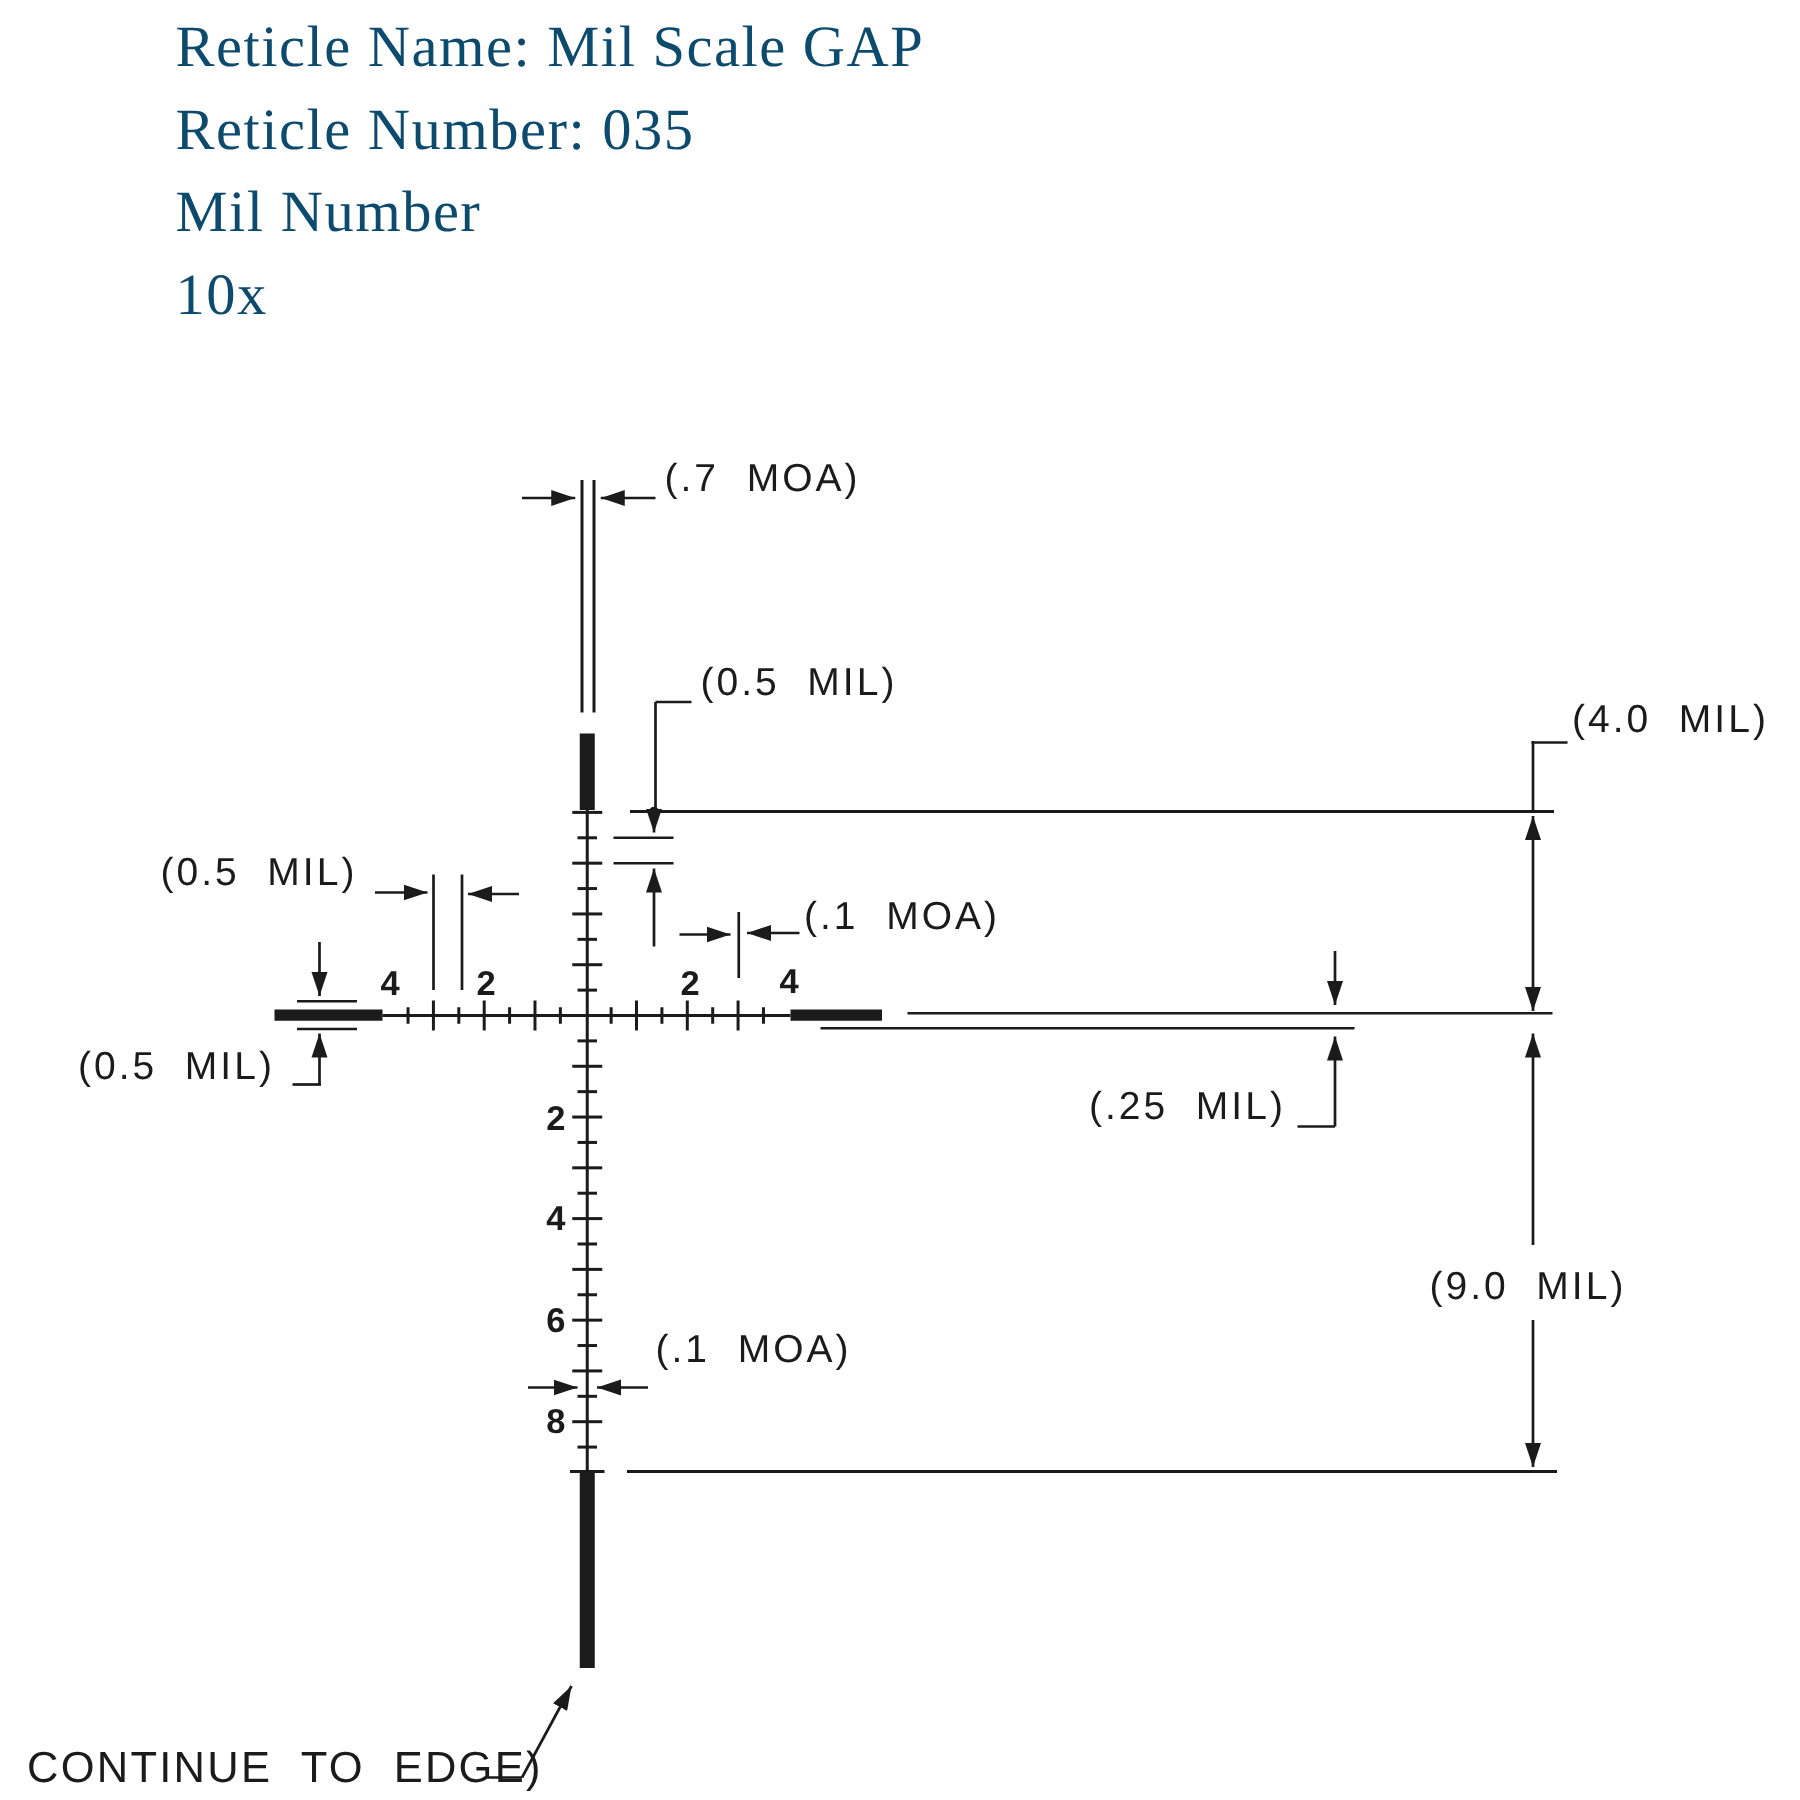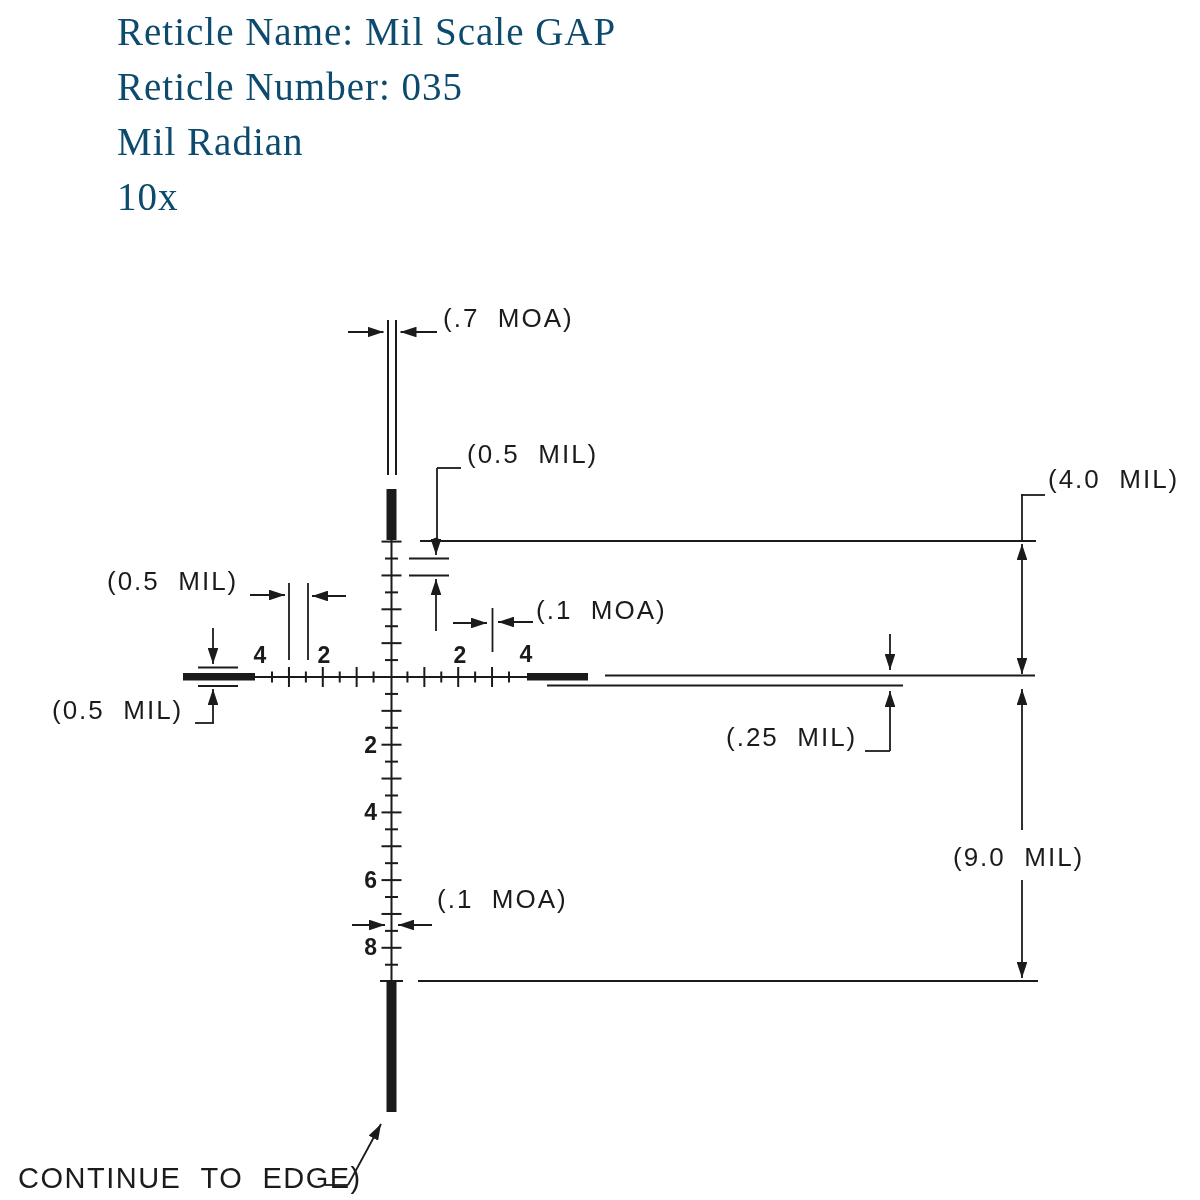--- a/index.html
+++ b/index.html
@@ -15,21 +15,21 @@
   .stroke18{stroke:#1b1b1b;stroke-width:1.8;}
 </style>
 </head>
 <body>
 
 <div class="canvas">
 
   <div class="hdr">
     <div>Reticle Name: Mil Scale GAP</div>
     <div>Reticle Number: 035</div>
-    <div>Mil Radian</div>
+    <div>Mil Number</div>
     <div>10x</div>
   </div>
 
   <svg width="1200" height="1200" viewBox="0 0 1200 1200">
     <defs>
       <marker id="ah" viewBox="0 0 12 8" refX="12" refY="4" markerWidth="16" markerHeight="10.7" orient="auto" markerUnits="userSpaceOnUse">
         <path d="M0,0 L12,4 L0,8 Z" fill="#1b1b1b"></path>
       </marker>
     </defs>
 

